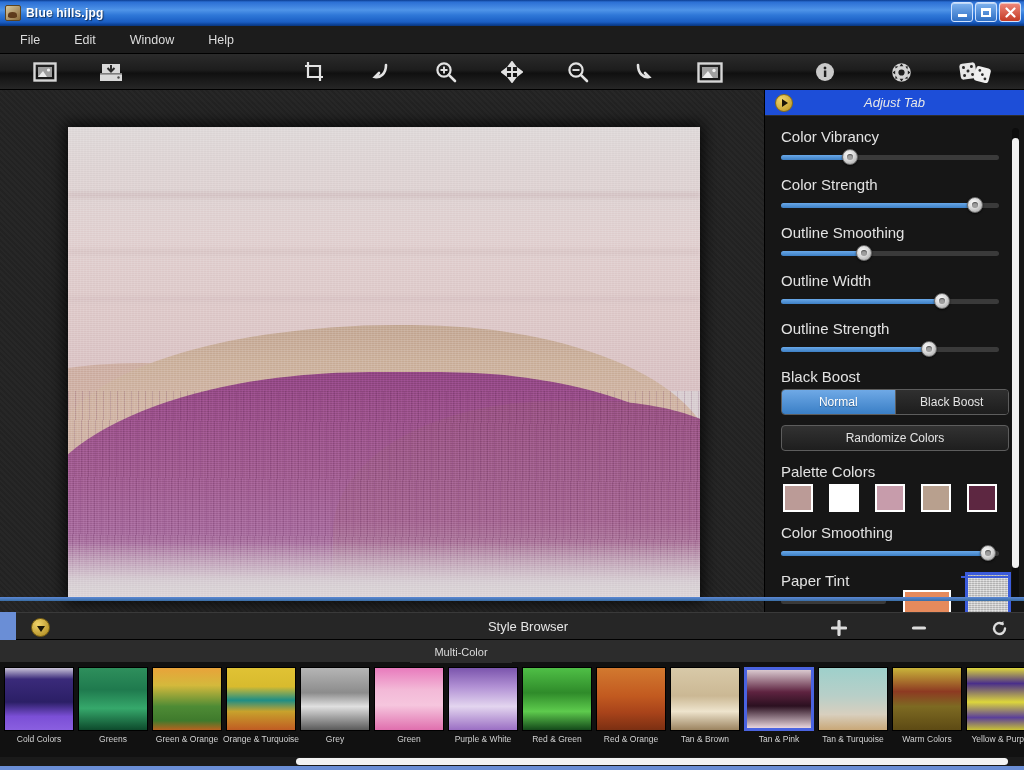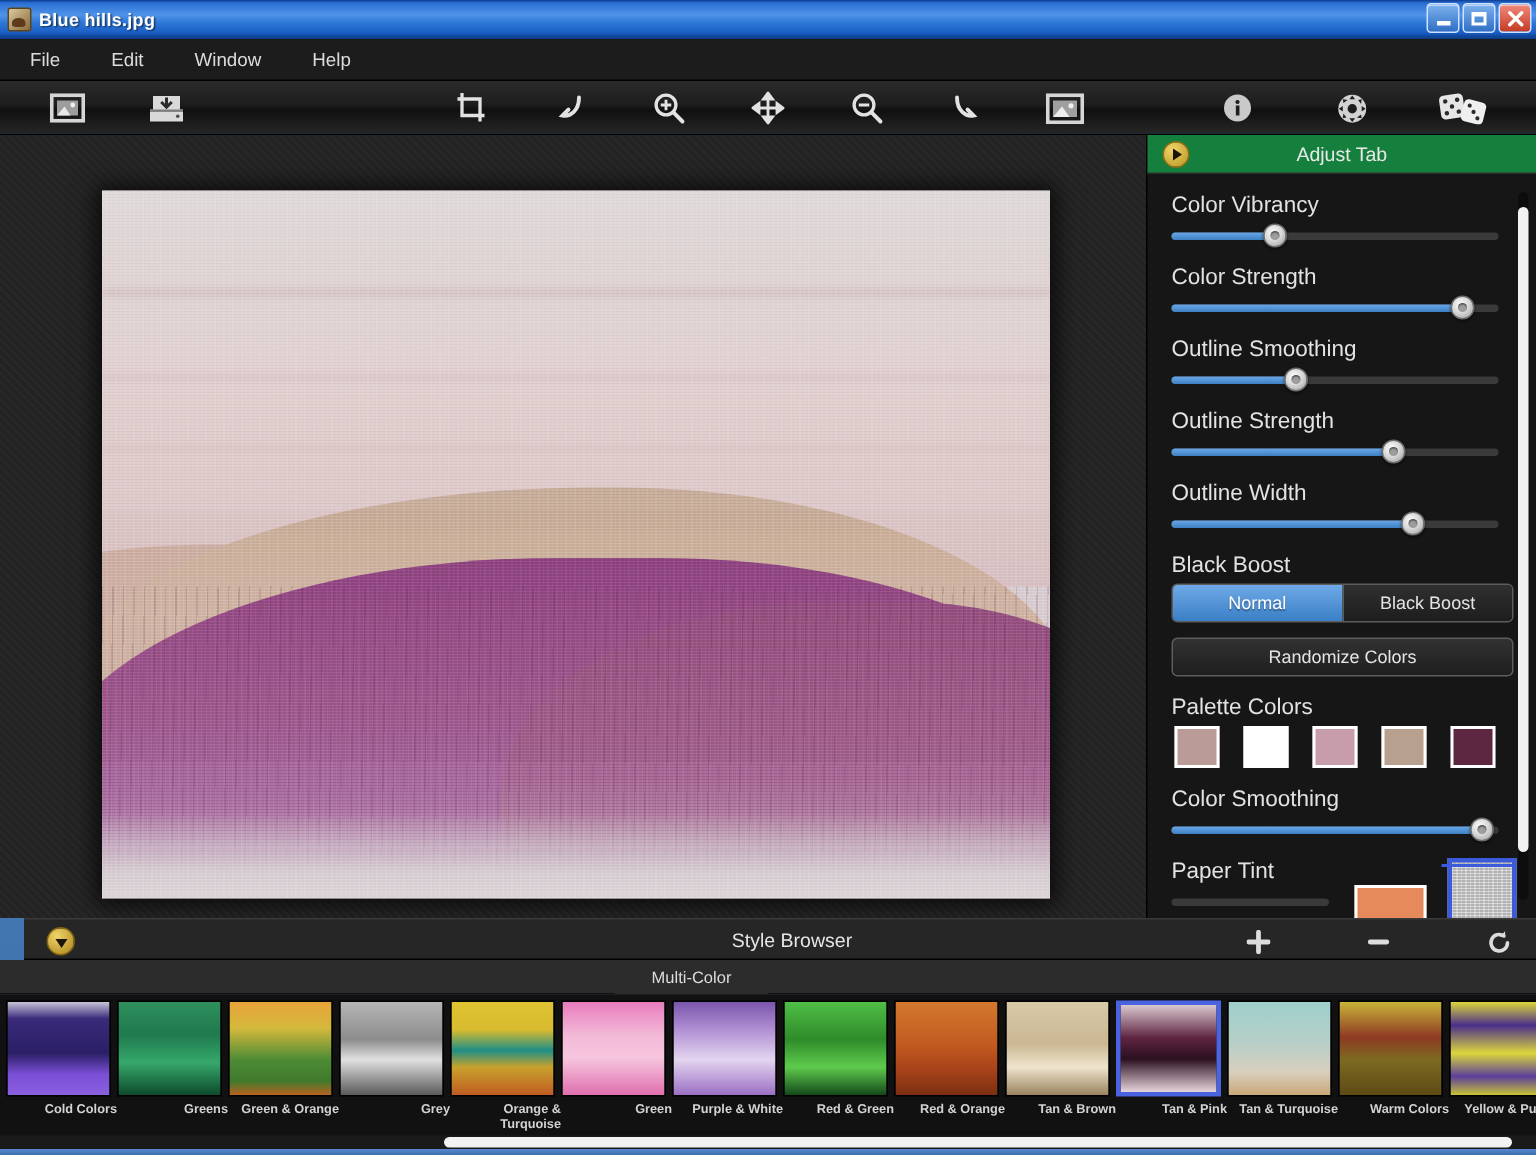--- a/index.html
+++ b/index.html
@@ -3,21 +3,21 @@
 <meta charset="utf-8">
 <style>
   * { box-sizing: border-box; margin:0; padding:0; }
   html,body { width:1024px; height:770px; overflow:hidden; }
   body {
     font-family: "Liberation Sans", sans-serif;
     background:#6a8ed6;
   }
   #app {
     position:relative;
-    width:1024px; height:770px;
+    width:1024px; height:601px;
     background:linear-gradient(to bottom,#3a6ea5 0%,#4f83c4 50%,#3a6ea5 100%);
     padding:0;
   }
 
   
   .titlebar {
     position:absolute; left:0; top:0; width:1024px; height:26px;
     background:linear-gradient(to bottom,#0c3d91 0%,#2b6fd4 8%,#4f94e8 40%,#2f78d8 60%,#1a5ec4 88%,#0a3d8f 100%);
     display:flex; align-items:center;
     border-bottom:1px solid #0a3a86;
@@ -139,21 +139,21 @@
   .panel {
     position:absolute; left:764px; top:90px; width:260px; height:522px;
     background:#161616; border-left:1px solid #000;
   }
   .panel-header {
     height:26px; background:linear-gradient(to bottom,#e9e9e9,#bdbdbd);
     display:flex; align-items:center; justify-content:center;
     position:relative; border-bottom:1px solid #555;
   }
   .panel-header.dark {
-    background:#15803d; border-bottom:1px solid #2d2d2d;
+    background:#1d4ed8; border-bottom:1px solid #2d2d2d;font-style:italic;
   }
   .panel-title { color:#e8e8e8; font-size:13px; }
   .arrow-btn {
     position:absolute; left:10px; top:4px; width:18px; height:18px;
     border-radius:50%;
     background:radial-gradient(circle at 35% 30%,#f0d46a,#b99422);
     display:flex; align-items:center; justify-content:center;
     border:1px solid #8a6d14;
   }
   .arrow-btn .tri {
@@ -287,22 +287,22 @@
   }
   .thumb-cell {
     width:72px; margin:0 1px; display:flex; flex-direction:column; align-items:center;
   }
   .thumb-img {
     width:70px; height:64px; border:1px solid #000;
     background:#333; overflow:hidden; position:relative;
   }
   .thumb-cell.selected .thumb-img { border:3px solid #4a63e0; width:70px; height:64px; }
   .thumb-label {
-    color:#d2d2d2; font-size:8.5px; text-align:right; line-height:1.12;
-    margin-top:4px; width:78px;font-weight:bold;
+    color:#d2d2d2; font-size:8.5px; text-align:center; line-height:1.12;
+    margin-top:4px; width:78px;
   }
   .hscroll {
     position:absolute; left:0; top:757px; width:1024px; height:9px;
     background:#1a1a1a;
   }
   .hscroll .thumb {
     position:absolute; left:296px; top:1px; width:712px; height:7px;
     background:#f3f3f3; border-radius:4px;
   }
   .app-border-b {
@@ -497,34 +497,34 @@
       <div>
         <div class="ctl-label">Outline Smoothing</div>
         <div class="slider">
           <div class="track"></div>
           <div class="fill" style="width:83px"></div>
           <div class="knob" style="left:83px"></div>
         </div>
       </div>
 
       <div>
+        <div class="ctl-label">Outline Width</div>
+        <div class="slider">
+          <div class="track"></div>
+          <div class="fill" style="width:161px"></div>
+          <div class="knob" style="left:161px"></div>
+        </div>
+      </div>
+
+      <div>
         <div class="ctl-label">Outline Strength</div>
         <div class="slider">
           <div class="track"></div>
           <div class="fill" style="width:148px"></div>
           <div class="knob" style="left:148px"></div>
-        </div>
-      </div>
-
-      <div>
-        <div class="ctl-label">Outline Width</div>
-        <div class="slider">
-          <div class="track"></div>
-          <div class="fill" style="width:161px"></div>
-          <div class="knob" style="left:161px"></div>
         </div>
       </div>
 
       <div class="ctl-label">Black Boost</div>
       <div class="segctl">
         <div class="seg active">Normal</div>
         <div class="seg">Black Boost</div>
       </div>
 
       <div class="wide-btn">Randomize Colors</div>
@@ -606,29 +606,29 @@
       <div class="thumb-label">Greens</div>
     </div>
 
     <div class="thumb-cell">
       <div class="thumb-img" style="background:linear-gradient(to bottom,#e8a33a 0%,#d4b93c 28%,#4e8b35 62%,#3f7a2c 85%,#b8621f 100%)">
       </div>
       <div class="thumb-label">Green &amp; Orange</div>
     </div>
 
     <div class="thumb-cell">
+      <div class="thumb-img" style="background:linear-gradient(to bottom,#e0c234 0%,#d8bb2e 30%,#1e8e86 52%,#c8a22c 70%,#c05c23 100%)">
+      </div>
+      <div class="thumb-label">Orange &amp; Turquoise</div>
+    </div>
+
+    <div class="thumb-cell">
       <div class="thumb-img" style="background:linear-gradient(to bottom,#b5b5b5 0%,#8c8c8c 40%,#e0e0e0 62%,#5a5a5a 100%)">
       </div>
       <div class="thumb-label">Grey</div>
-    </div>
-
-    <div class="thumb-cell">
-      <div class="thumb-img" style="background:linear-gradient(to bottom,#e0c234 0%,#d8bb2e 30%,#1e8e86 52%,#c8a22c 70%,#c05c23 100%)">
-      </div>
-      <div class="thumb-label">Orange &amp; Turquoise</div>
     </div>
 
     <div class="thumb-cell">
       <div class="thumb-img" style="background:linear-gradient(to bottom,#e87bbd 0%,#f3b9d7 35%,#f6c6de 60%,#e06fae 100%)">
       </div>
       <div class="thumb-label">Green</div>
     </div>
 
     <div class="thumb-cell">
       <div class="thumb-img" style="background:linear-gradient(to bottom,#7b55ad 0%,#b190d4 30%,#e3d5ef 62%,#9b6fc4 100%)">

